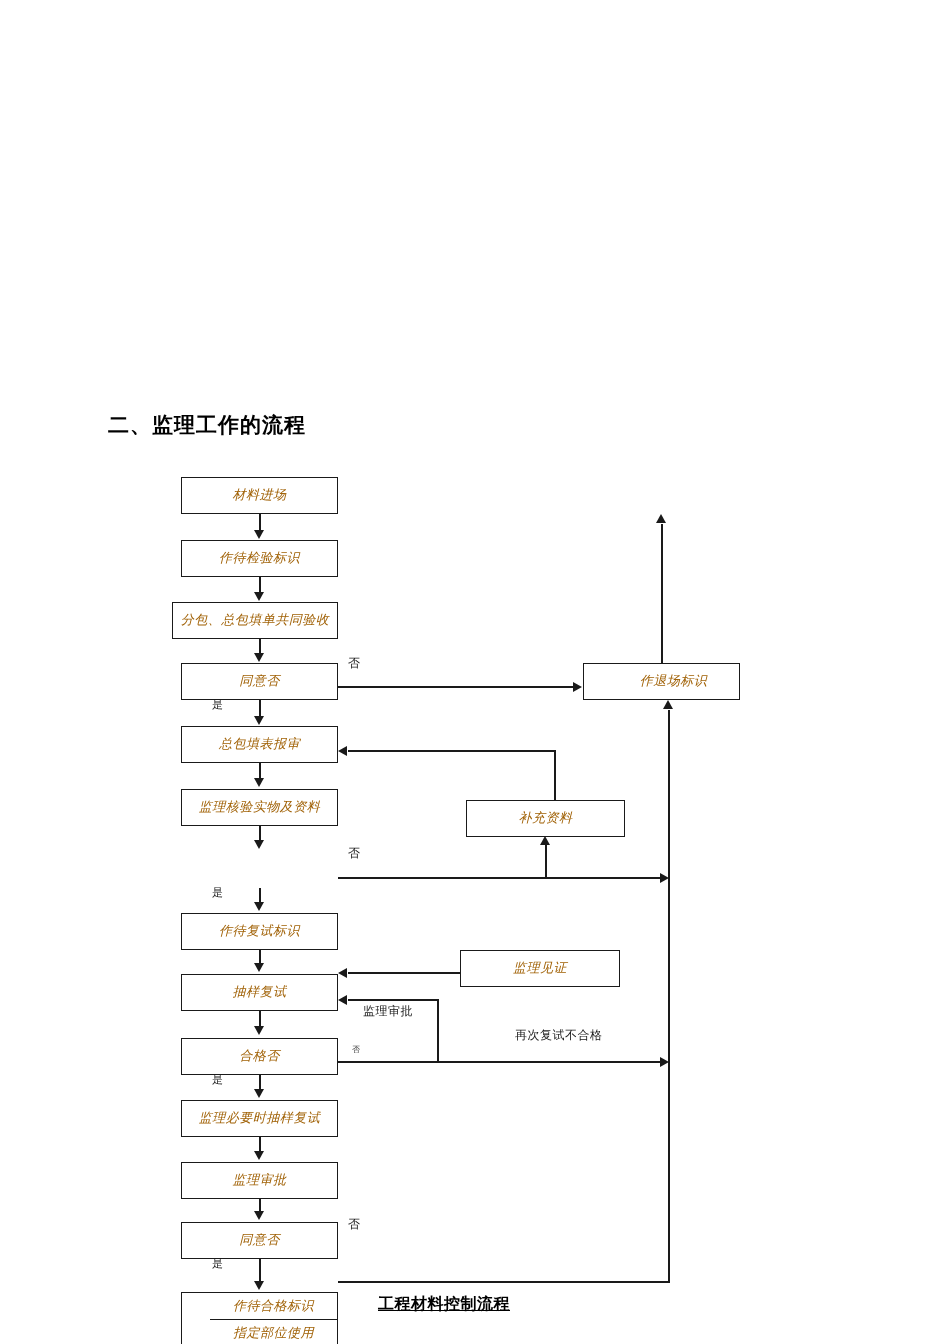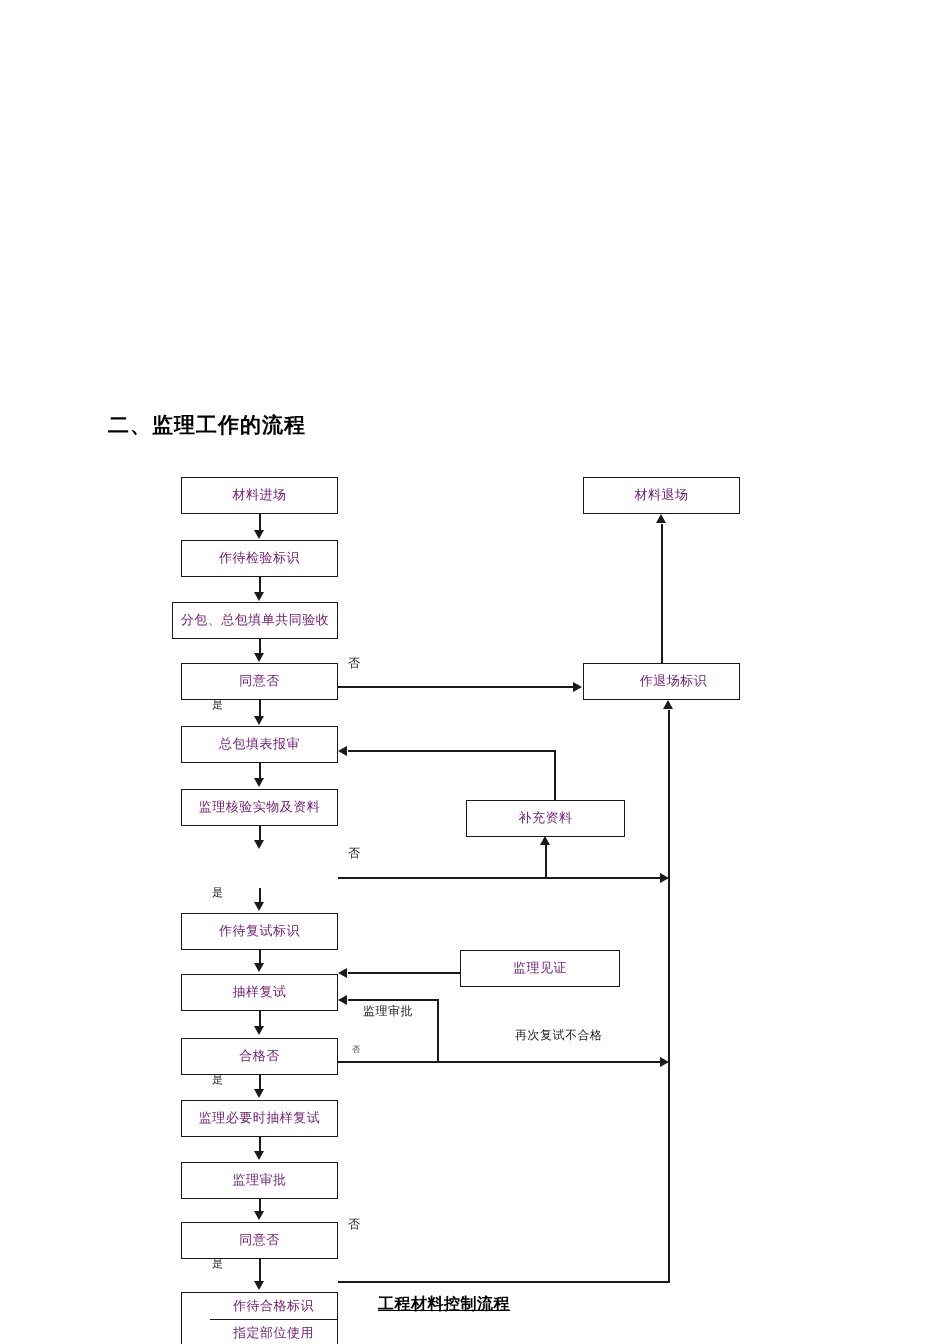--- a/index.html
+++ b/index.html
@@ -35,23 +35,24 @@
     position: absolute;
     box-sizing: border-box;
     border: 1.6px solid #1a1a1a;
     background: #ffffff;
     display: flex;
     align-items: center;
     justify-content: center;
     font-size: 13px;
     line-height: 1.1;
     text-align: center;
-    color: #701a75;
+    color: #a16207;
     letter-spacing: 0.5px;
     z-index: 3;
+    font-style: italic;
   }
   .node.stacked {
     display: block;
     padding: 0;
   }
   .node .cell {
     box-sizing: border-box;
     height: 50%;
     display: flex;
     align-items: center;
@@ -155,21 +156,20 @@
 
   <div class="node" style="left:181px; top:1162px; width:157px; height:37px;">监理审批</div>
 
   <div class="node" style="left:181px; top:1222px; width:157px; height:37px;">同意否</div>
 
   <div class="node stacked" style="left:181px; top:1292px; width:157px; height:55px;padding-left:28px;">
     <div class="cell top">作待合格标识</div>
     <div class="cell">指定部位使用</div>
   </div>
 
-  <div class="node" style="left:583px; top:477px; width:157px; height:37px;">材料退场</div>
 
   <div class="node" style="left:583px; top:663px; width:157px; height:37px;padding-left:24px;">作退场标识</div>
 
   <div class="node" style="left:460px; top:950px; width:160px; height:37px;">监理见证</div>
 
   <div class="node" style="left:466px; top:800px; width:159px; height:37px;">补充资料</div>
 
   <div class="line vline" style="left:259px; top:514px; height:17px;"></div>
   <div class="arrow down" style="left:254px; top:530px;"></div>
 

